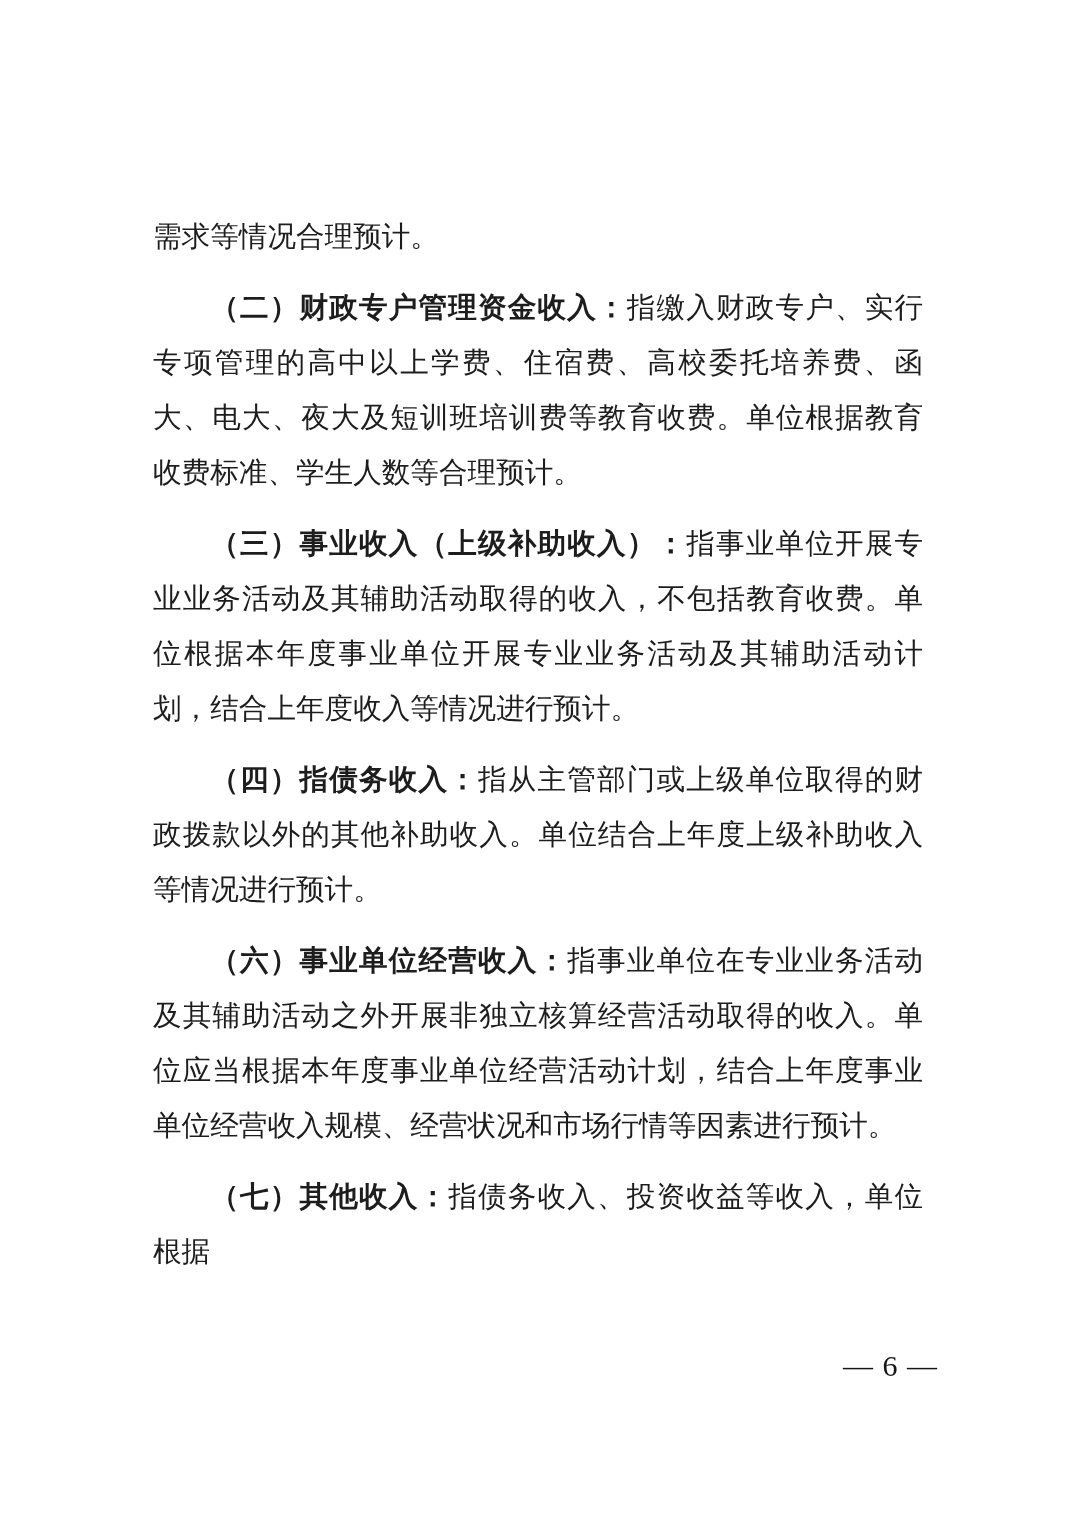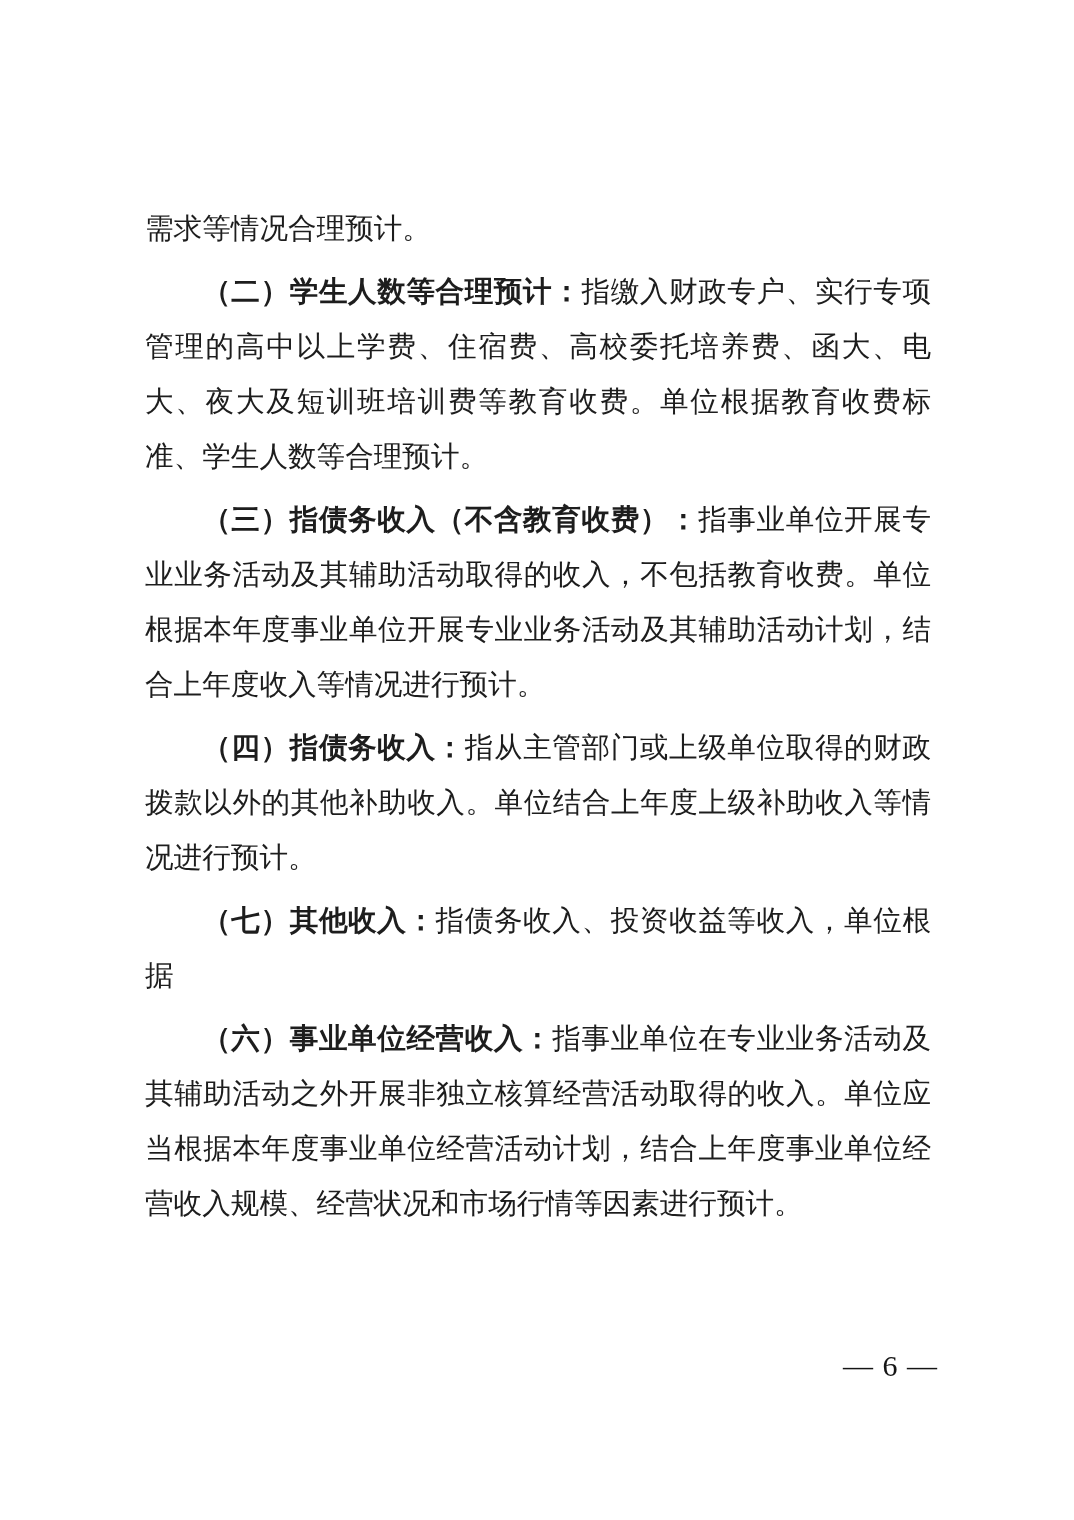--- a/index.html
+++ b/index.html
@@ -20,21 +20,21 @@
     overflow: hidden;
   }
   .content {
     position: absolute;
     left: 137px;
     top: 193px;
     width: 802px;
     color: #1d1d1d;
   }
   .content p {
-    margin: 8px;
+    margin: 16px;
     padding: 0;
     font-size: 28.6px;
     line-height: 55px;
     text-align: justify;
     text-justify: inter-ideograph;
     letter-spacing: 0;
     word-break: break-all;
   }
   .content p.indent {
     text-indent: 2em;
@@ -55,20 +55,20 @@
     letter-spacing: 1px;
     white-space: nowrap;
   }
 </style>
 </head>
 <body>
 
 <div class="page">
   <div class="content">
       <p class=""><span class="clause-text">需求等情况合理预计。</span></p>
-      <p class="indent"><span class="clause-heading">（二）学生人数等合理预计：</span><span class="clause-text">指缴入财政专户、实行专项管理的高中以上学费、住宿费、高校委托培养费、函大、电大、夜大及短训班培训费等教育收费。单位根据教育收费标准、学生人数等合理预计。</span></p>
-      <p class="indent"><span class="clause-heading">（三）指债务收入（不含教育收费）：</span><span class="clause-text">指事业单位开展专业业务活动及其辅助活动取得的收入，不包括教育收费。单位根据本年度事业单位开展专业业务活动及其辅助活动计划，结合上年度收入等情况进行预计。</span></p>
+      <p class="indent"><span class="clause-heading">（二）财政专户管理资金收入：</span><span class="clause-text">指缴入财政专户、实行专项管理的高中以上学费、住宿费、高校委托培养费、函大、电大、夜大及短训班培训费等教育收费。单位根据教育收费标准、学生人数等合理预计。</span></p>
+      <p class="indent"><span class="clause-heading">（三）事业收入（上级补助收入）：</span><span class="clause-text">指事业单位开展专业业务活动及其辅助活动取得的收入，不包括教育收费。单位根据本年度事业单位开展专业业务活动及其辅助活动计划，结合上年度收入等情况进行预计。</span></p>
       <p class="indent"><span class="clause-heading">（四）指债务收入：</span><span class="clause-text">指从主管部门或上级单位取得的财政拨款以外的其他补助收入。单位结合上年度上级补助收入等情况进行预计。</span></p>
+      <p class="indent"><span class="clause-heading">（六）事业单位经营收入：</span><span class="clause-text">指事业单位在专业业务活动及其辅助活动之外开展非独立核算经营活动取得的收入。单位应当根据本年度事业单位经营活动计划，结合上年度事业单位经营收入规模、经营状况和市场行情等因素进行预计。</span></p>
       <p class="indent"><span class="clause-heading">（七）其他收入：</span><span class="clause-text">指债务收入、投资收益等收入，单位根据</span></p>
-      <p class="indent"><span class="clause-heading">（六）事业单位经营收入：</span><span class="clause-text">指事业单位在专业业务活动及其辅助活动之外开展非独立核算经营活动取得的收入。单位应当根据本年度事业单位经营活动计划，结合上年度事业单位经营收入规模、经营状况和市场行情等因素进行预计。</span></p>
     </div>
   <div class="page-number">— 6 —</div>
 </div>
 
 </body></html>

